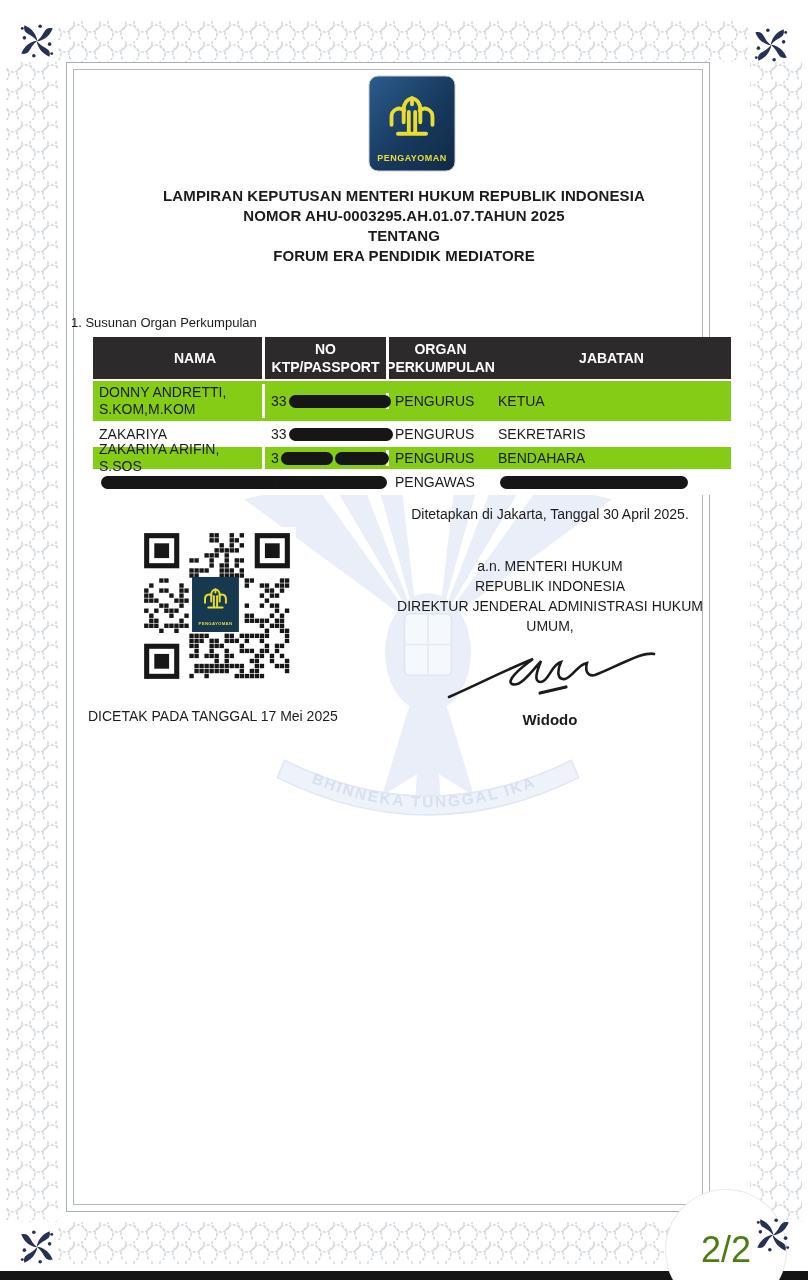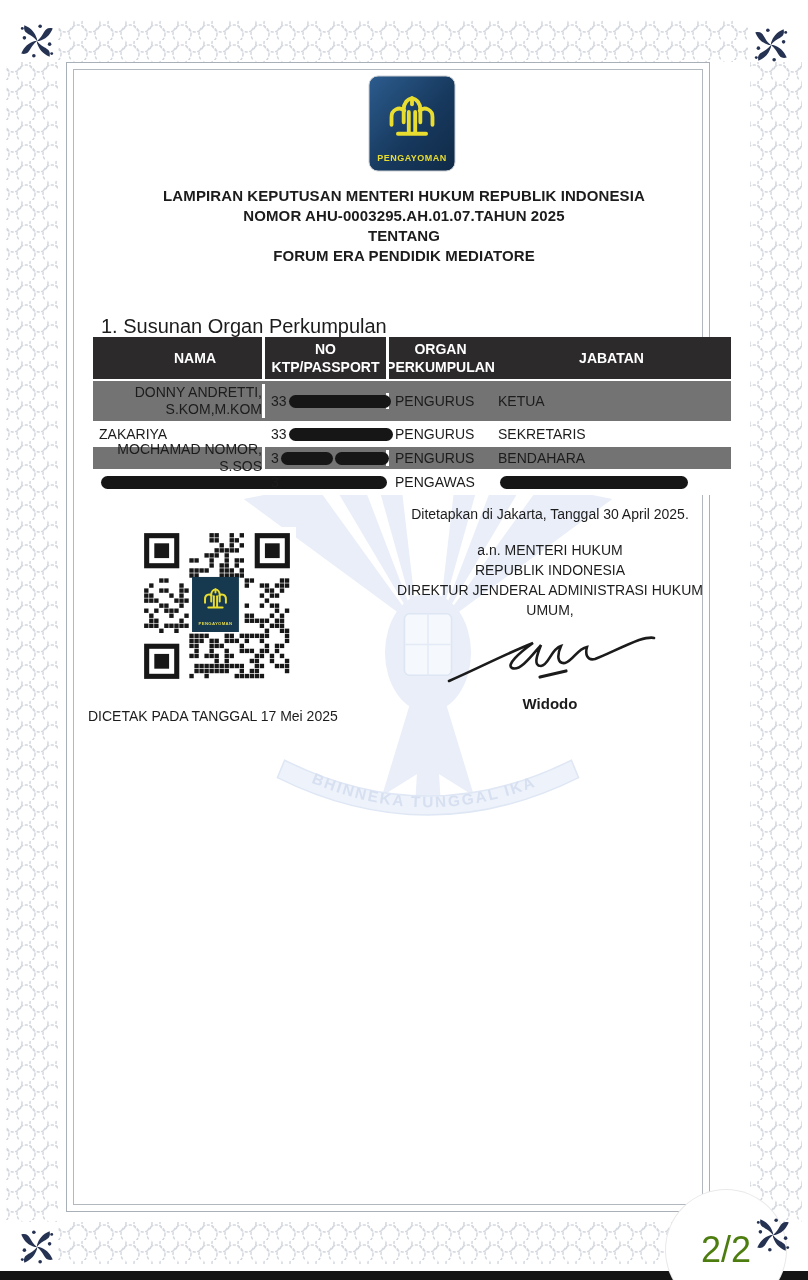--- a/index.html
+++ b/index.html
@@ -11,41 +11,41 @@
   
   .deco-layer{left:0;top:0;width:808px;height:1280px;z-index:0;}
   
   .frame-outer{left:66px;top:62px;width:642px;height:1148px;border:1px solid #aab0b7;background:#fff;z-index:1;}
   .frame-inner{position:absolute;left:6px;top:6px;right:6px;bottom:6px;border:1px solid #b3b8bf;}
   
   .watermark{left:228px;top:458px;width:400px;height:420px;z-index:1;}
   
   .ministry-logo{left:368px;top:75px;width:88px;height:97px;z-index:2;}
   .title-block{left:84px;top:186px;width:640px;text-align:center;font-weight:bold;font-size:15px;line-height:20px;z-index:2;letter-spacing:0.1px;}
-  .section-label{left:101px;top:315px;font-size:20px;z-index:2;}
+  .section-label{left:71px;top:315px;font-size:13px;z-index:2;}
   .doc-table{left:93px;top:337px;width:638px;font-size:14px;z-index:2;}
   .trow{display:flex;border-bottom:2px solid #fff;}
   .thead{background:#2d2a2b;color:#fff;font-weight:bold;height:42px;}
   .thead .cell{display:flex;flex-direction:column;justify-content:center;align-items:center;text-align:center;line-height:18px;}
   .cell{box-sizing:border-box;}
   .c1{width:172px;border-right:3px solid #fff;padding-left:35px;}
   .c2{width:124px;border-right:3px solid #fff;}
   .c3{width:103px;}
   .c4{flex:1;}
   .tbody-row{align-items:center;}
   .tbody-row .cell{display:flex;align-items:center;padding-left:6px;overflow:visible;white-space:nowrap;}
   .tbody-row .c1{white-space:normal;line-height:17px;}
-  .row-gray{background:#737373;text-align:right;}
+  .row-gray{background:#84cc16;}
   .row-white{background:#ffffff;}
   .h40{height:40px;}
   .h22{height:22px;}
   .redaction{display:inline-block;height:13px;background:#161616;border-radius:7px;vertical-align:middle;margin-left:2px;flex:none;}
   .qr{left:138px;top:527px;width:158px;height:158px;z-index:2;}
   .issue-block{left:390px;top:506px;width:320px;text-align:center;font-size:14px;z-index:2;}
-  .issue-place{margin-bottom:18px;}
+  .issue-place{margin-bottom:34px;}
   .issue-line{line-height:20px;}
   .signature-svg{display:block;margin:3px auto 0;}
   .signer-name{font-weight:bold;font-size:15px;margin-top:8px;}
   .printed-note{left:88px;top:708px;font-size:14px;z-index:2;}
   .bottom-bar{left:0;top:1271px;width:808px;height:9px;background:#151515;z-index:3;}
   .page-bubble{left:666px;top:1190px;width:120px;height:120px;border-radius:50%;background:#fff;
     box-shadow:0 0 0 1px #e9e9e9;display:flex;align-items:center;justify-content:center;z-index:4;}
   .page-bubble span{font-size:36px;color:#4d7c0f;}
   .orn-br{left:750px;top:1210px;width:46px;height:46px;z-index:5;}
 </style>
@@ -185,21 +185,21 @@
     <div class="cell c1">ZAKARIYA</div>
     <div class="cell c2">
       <span>33</span>
       <span class="redaction" style="width:104px"></span>
     </div>
     <div class="cell c3">PENGURUS</div>
     <div class="cell c4">SEKRETARIS</div>
   </div>
 
   <div class="trow tbody-row row-gray h22">
-    <div class="cell c1">MOCHAMAD NOMOR, S.SOS</div>
+    <div class="cell c1">ZAKARIYA ARIFIN, S.SOS</div>
     <div class="cell c2">
       <span>3</span>
       <span class="redaction" style="width:52px"></span>
       <span class="redaction" style="width:54px"></span>
     </div>
     <div class="cell c3">PENGURUS</div>
     <div class="cell c4">BENDAHARA</div>
   </div>
 
   <div class="trow tbody-row row-white h22">

